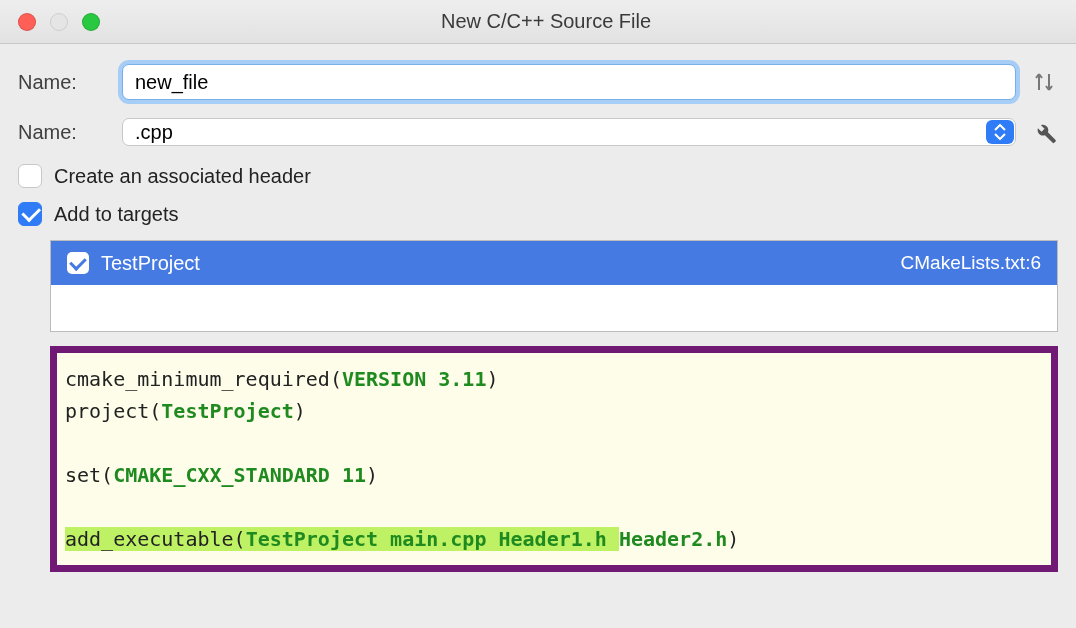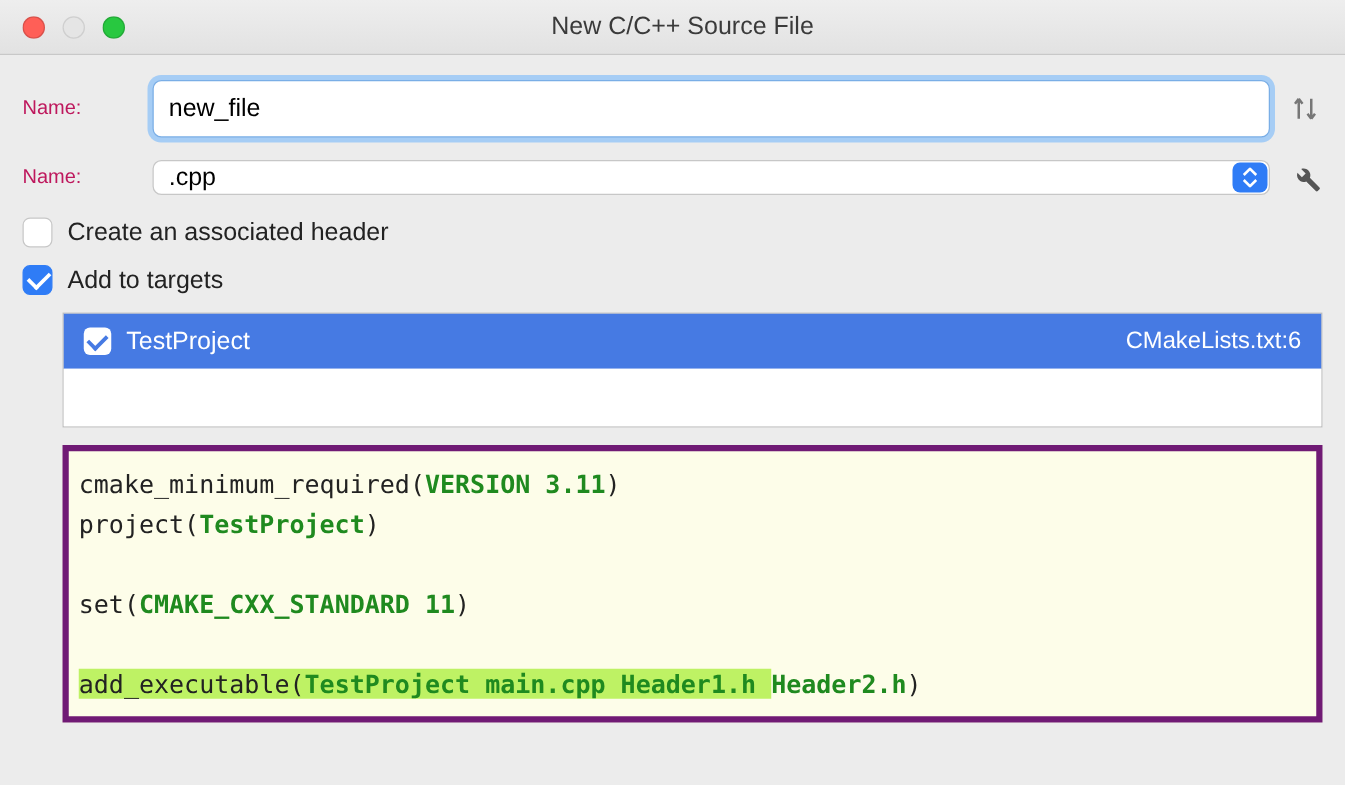--- a/index.html
+++ b/index.html
@@ -44,26 +44,26 @@
     padding: 20px 18px 0 18px;
   }
   .row {
     display: flex;
     align-items: center;
     gap: 14px;
     margin-bottom: 18px;
   }
   .label {
     width: 90px;
-    font-size: 16px;
-    color: #be185d;
+    font-size: 20px;
+    color: #404040;
   }
   .name-input {
     flex: 1;
-    height: 46px;
+    height: 36px;
     border-radius: 7px;
     border: 1px solid #c7c7c7;
     background: #fff;
     font-size: 20px;
     padding: 16px 12px;
     outline: none;
     box-shadow: 0 0 0 4px #a6cdf5;
     border-color: #7aaee6;
   }
   .sort-icon {
@@ -165,21 +165,21 @@
     border: solid #467ae3;
     border-width: 0 3px 3px 0;
     transform: rotate(45deg) translate(-1px,-1px);
   }
   .target-name { flex: 1; font-weight: 500; }
   .target-file { font-size: 19px; }
   .targets-blank { height: 46px; background: #fff; }
   .code-panel {
     margin: 14px 0 0 50px;
     width: 1008px;
-    border: 5px solid #701a75;
+    border: 7px solid #701a75;
     background: #fdfde9;
     padding: 10px 8px;
     font-family: "Menlo","Consolas",monospace;
     font-size: 20px;
     line-height: 1.6;
     color: #222;
     white-space: pre;
     overflow: hidden;
   }
   .kw { color: #1f8a1f; font-weight: bold; }

